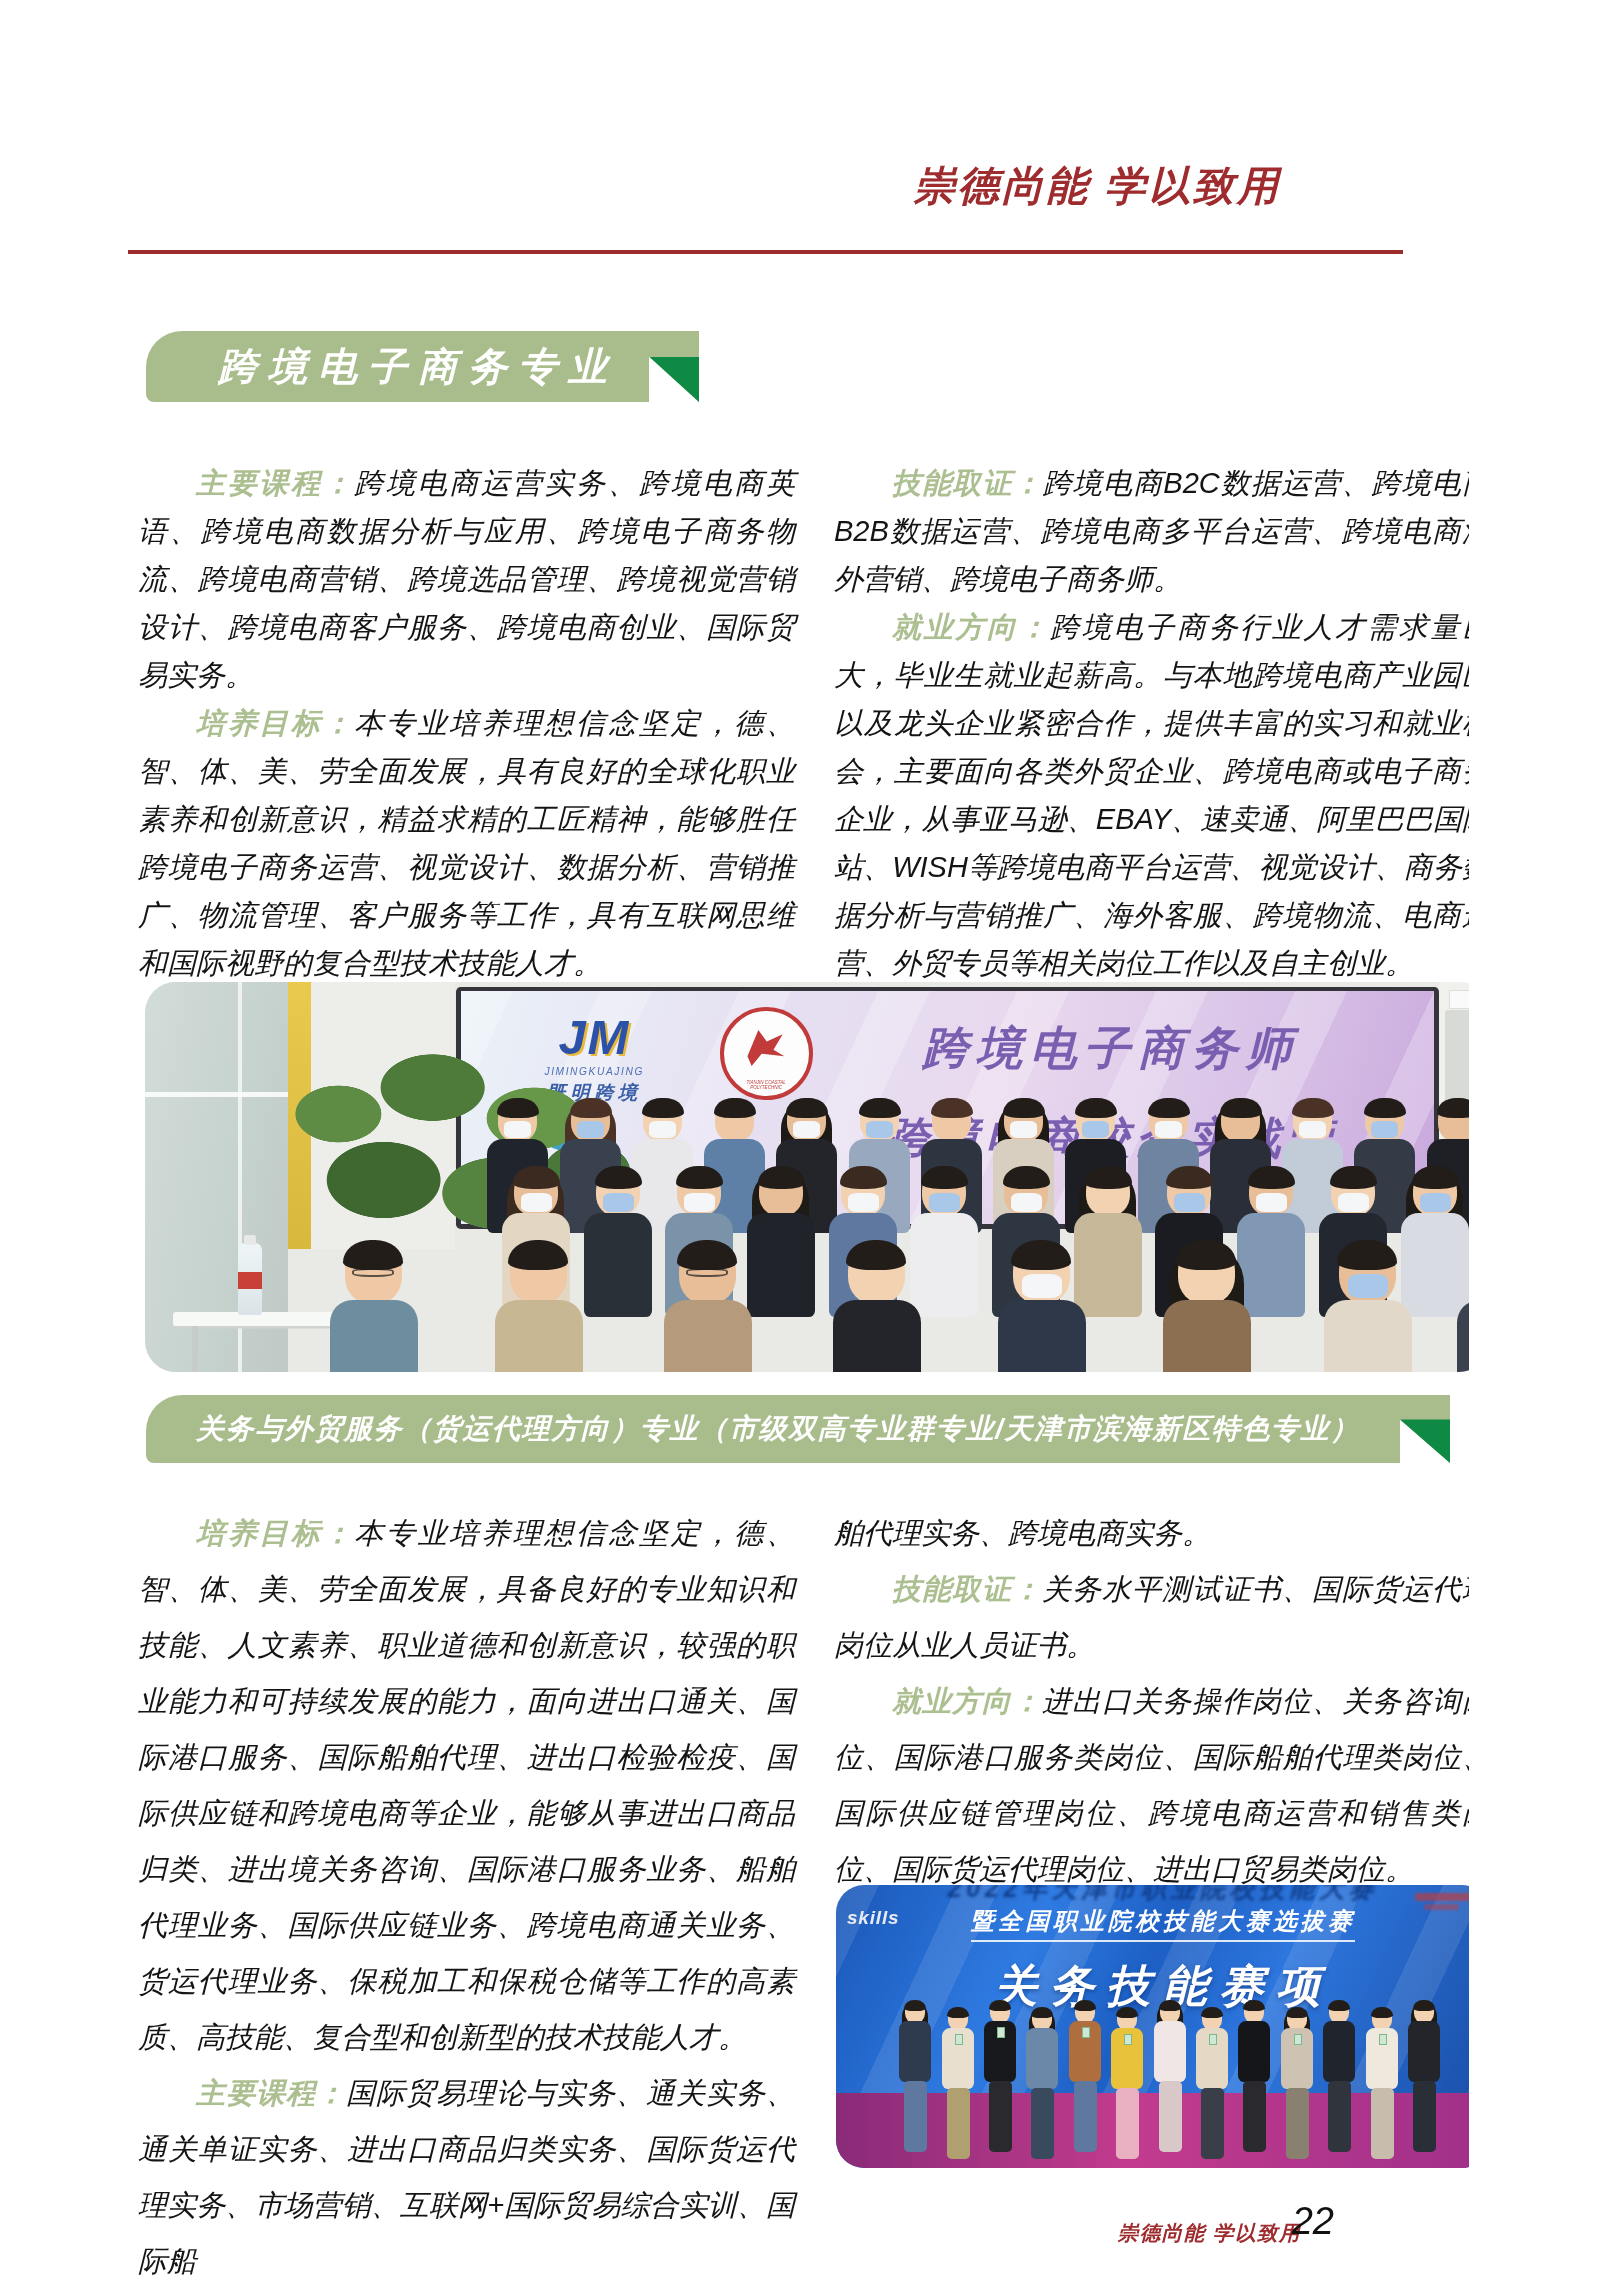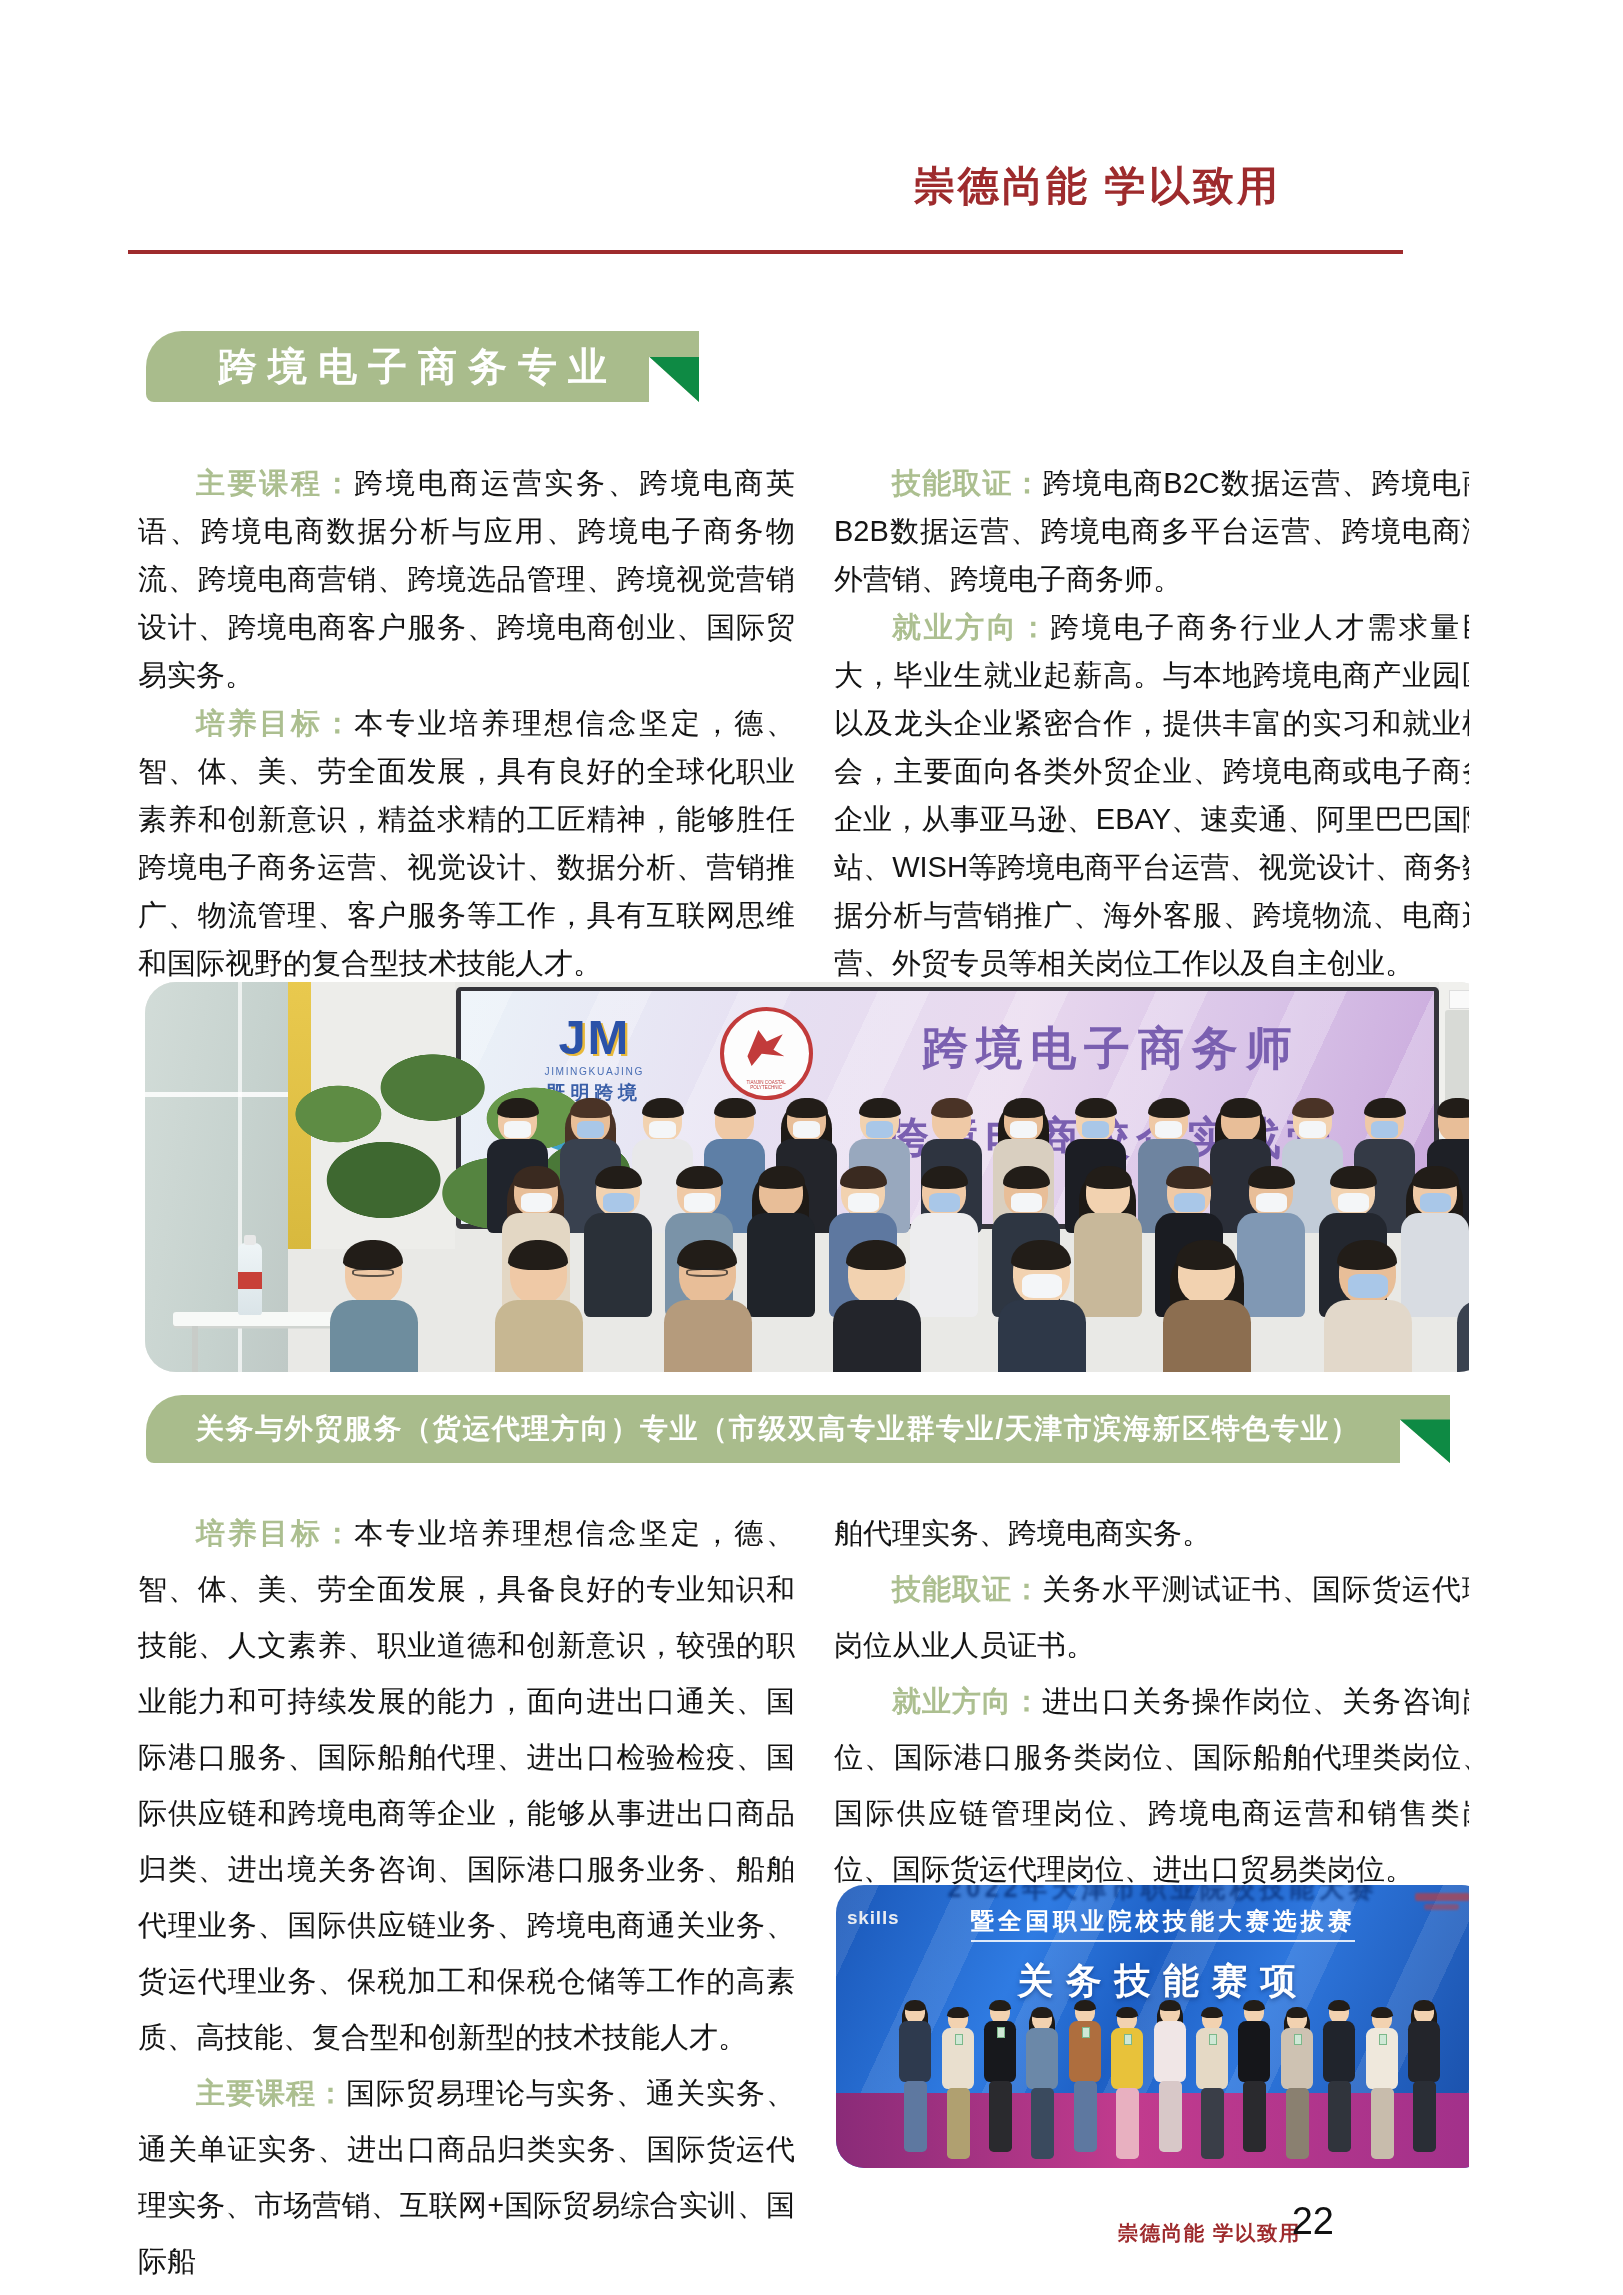--- a/index.html
+++ b/index.html
@@ -1,17 +1,17 @@
 <!DOCTYPE html>
 <html style="font-size:12.6px"><head>
 <meta charset="utf-8">
 <style>
   html,body{margin:0;padding:0;background:#ffffff;}
   .page{position:relative;width:1469px;height:2295px;background:#ffffff;overflow:hidden;
-        font-family:"Liberation Sans","DejaVu Sans",sans-serif;}
+        font-family:"Liberation Sans","DejaVu Sans",sans-serif;font-style:italic;}
 
   
   .header-slogan{position:absolute;top:159px;right:188px;font-size:41px;font-weight:bold;
                  color:#9E2B2D;letter-spacing:3.1px;white-space:nowrap;}
   .header-rule{position:absolute;left:128px;top:250px;width:1275px;height:3.9px;background:#9E2B2D;}
 
   
   .ribbon{position:absolute;background:#A9BC8C;border-radius:36px 0 0 7.9px;}
   .ribbon .ribbon-title{display:block;color:#ffffff;font-weight:bold;white-space:nowrap;}
   .ribbon .fold-cut{position:absolute;right:0;top:36%;width:50px;height:64%;background:#ffffff;
@@ -89,21 +89,21 @@
   .p2-streaks{position:absolute;inset:0;
       background:repeating-linear-gradient(115deg,rgba(255,255,255,.10) 0 39px,rgba(255,255,255,0) 39px 110px);}
   .p2-floor{position:absolute;left:0;bottom:0;width:100%;height:75px;
       background:linear-gradient(90deg,#8A2B78,#C23B8E 45%,#A0308A);}
   .p2-cropline{position:absolute;top:-12.6px;left:0;width:100%;text-align:center;color:#0E3A86;
       font-size:25px;font-weight:bold;letter-spacing:4.7px;filter:blur(1.6px);opacity:.9;}
   .p2-line2wrap{position:absolute;top:20.4px;left:0;width:100%;text-align:center;}
   .p2-line2{display:inline-block;color:#ffffff;font-size:23.6px;font-weight:bold;letter-spacing:3.9px;
       border-bottom:2.4px solid rgba(255,255,255,.85);padding-bottom:3.1px;}
   .p2-title{position:absolute;top:72px;left:0;width:100%;text-align:center;color:#ffffff;
-      font-size:36px;font-weight:bold;letter-spacing:12.6px;text-shadow:0 1.6px 4.7px rgba(10,40,100,.5);}
+      font-size:44px;font-weight:bold;letter-spacing:12.6px;text-shadow:0 1.6px 4.7px rgba(10,40,100,.5);}
   .p2-skills{position:absolute;left:11px;top:22px;color:#E8ECF2;font-size:19px;font-weight:bold;letter-spacing:0.8px;}
   .p2-redmark{position:absolute;right:20.4px;top:7.9px;width:55px;height:7.9px;background:#C23B3B;
       opacity:.65;filter:blur(0.8px);border-radius:2.4px;}
   .p2-redmark2{position:absolute;right:31px;top:19px;width:35px;height:6.3px;background:#C23B3B;
       opacity:.5;filter:blur(0.8px);border-radius:2.4px;}
 
   .person{position:absolute;}
 
   
   .footer-slogan{position:absolute;right:168px;top:2219px;font-size:20.4px;font-weight:bold;

